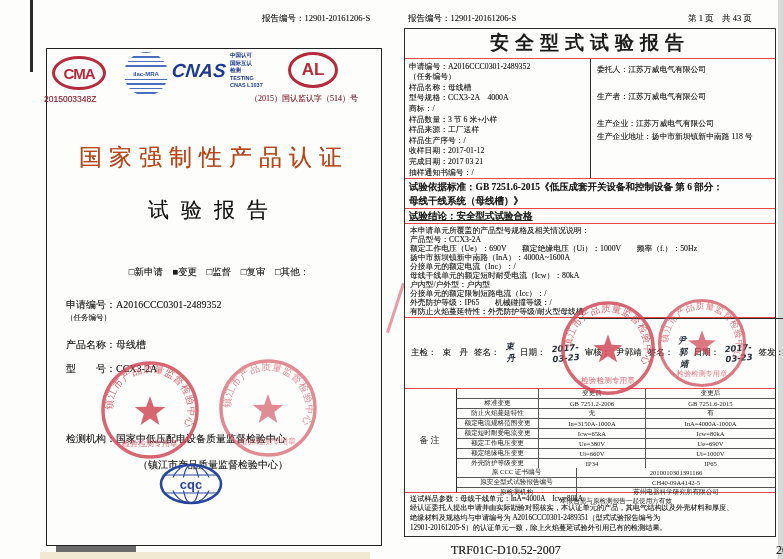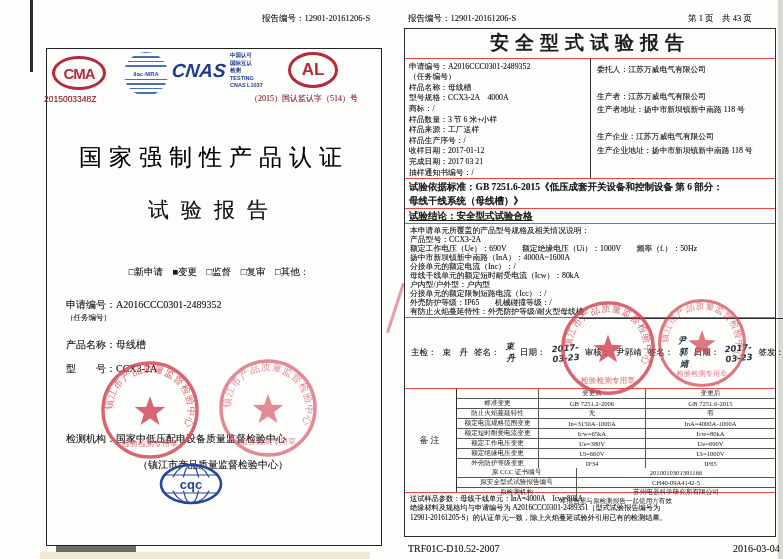--- a/index.html
+++ b/index.html
@@ -19,21 +19,21 @@
   #ilac-band { position:absolute; left:0; top:17px; width:44px; height:10px; background:#fff;
      display:flex; align-items:center; justify-content:center; font-size:6px; font-weight:bold; color:#2a4fa8;
      font-family:"Liberation Sans",sans-serif;}
   #cnas-text { left:172px; top:60px; font-size:19px; font-weight:bold; font-style:italic; color:#1d3a8e;
      transform:skewX(-6deg); font-family:"Liberation Sans",sans-serif; }
   #cnas-side { left:230px; top:52px; font-size:5.5px; line-height:7.6px; color:#1d3a8e;
      font-family:"Liberation Sans",sans-serif; font-weight:bold; white-space:pre-line; }
   #al-ring { left:288px; top:52px; width:50px; height:36px; border:3px solid #b52b3c; color:#b52b3c;
      font-size:17px; font-family:"Liberation Sans",sans-serif; }
   #al-sub { left:250px; top:93px; font-size:8px; color:#a02838; }
-  #ltitle1 { left:46px; top:142px; width:336px; text-align:center; font-size:23px; letter-spacing:7px; color:#000000; }
+  #ltitle1 { left:46px; top:142px; width:336px; text-align:center; font-size:23px; letter-spacing:7px; color:#c2410c; }
   #ltitle2 { left:46px; top:196px; width:336px; text-align:center; font-size:21px; letter-spacing:12px; color:#111; }
   #lchecks { left:46px; top:266px; width:336px; text-align:center; font-size:9.5px;padding-left:10px; }
   .lfield { left:66px; font-size:10px; }
   #lagency2 { left:138px; top:458px; font-size:10px; }
   
   #rframe { left:404px; top:28px; width:372px; height:509px; border:1.2px solid #2c2c2c;
             display:flex; flex-direction:column; font-size:8px; }
   .rrow { border-bottom:1px solid #ef4444; position:relative; }
   #r-title { height:30px; display:flex; align-items:center; justify-content:center;
      font-size:19px; font-weight:600; letter-spacing:6px; }
@@ -60,21 +60,21 @@
   #r-note-table { flex:1; display:flex; flex-direction:column; }
   .nrow { flex:1; display:flex; border-bottom:1px solid #555; }
   .nrow:last-child { border-bottom:none; }
   .ncell { display:flex; align-items:center; justify-content:center; font-size:6.6px; white-space:nowrap; overflow:hidden; }
   .nlabel { width:82px; border-right:1px solid #555; }
   .nbefore { width:107px; border-right:1px solid #555; }
   .nafter { flex:1; }
   .nmerge { flex:1; border-right:none; }
   #r-remark { height:44px; padding:2px 0 0 5px; border-bottom:none; }
   .rl { font-size:7.2px; line-height:9.8px; white-space:nowrap; }
-  .footer { font-size:10px; color:#222; }
+  .footer { font-size:12px; color:#222;margin-left:43px; }
   
   .stamp { pointer-events:none; }
   #artifact-left-edge { left:30px; top:0; width:2.5px; height:72px; background:#2b2b2b; }
   #artifact-bottom-bar { left:56px; top:545px; width:80px; height:7px; background:#6b6b6b; }
   #artifact-bottom-tint { left:40px; top:552px; width:330px; height:7px; background:#e8d9b0; opacity:.55; }
   #artifact-right-strip { left:778px; top:0; width:5px; height:559px; background:#d9d9d6; }
   #artifact-red-slash { left:394px; top:282px; width:3px; height:52px; background:#d05060; opacity:.55; transform:rotate(18deg); }
 </style>
 </head>
 <body>
@@ -170,21 +170,20 @@
           <div class="il txt">样品生产序号：/</div>
           <div class="il txt">收样日期：2017-01-12</div>
           <div class="il txt">完成日期：2017 03 21</div>
           <div class="il txt">抽样通知书编号：/</div>
         </div>
       <div id="r-info-right">
 
       <div class="ir txt">委托人：江苏万威电气有限公司</div>
           <div class="ir txt"></div>
           <div class="ir txt">生产者：江苏万威电气有限公司</div>
-          <div class="ir txt">生产者地址：扬中市新坝镇新中南路 118 号</div>
           <div class="ir txt"></div>
           <div class="ir txt">生产企业：江苏万威电气有限公司</div>
           <div class="ir txt">生产企业地址：扬中市新坝镇新中南路 118 号</div>
         </div>
     </div>
 
     <div class="rrow" id="r-standard">
       <div class="txt">试验依据标准：GB 7251.6-2015《低压成套开关设备和控制设备 第 6 部分：</div>
       <div class="txt">母线干线系统（母线槽）》</div>
     </div>
@@ -313,20 +312,21 @@
           </div>
         <div class="nrow">
           <div class="ncell nmerge">本报告需与原检测报告一起使用方有效</div>
         </div>
       </div>
     </div>
 
     <div class="rrow" id="r-remark">
 
     <div class="rl txt">送试样品参数：母线干线单元：InA=4000A　Icw=80kA</div>
+        <div class="rl txt">经认证委托人提出申请并由实际勘验对照核实，本认证单元的产品，其电气结构以及外壳材料和厚度、</div>
         <div class="rl txt">绝缘材料及规格均与申请编号为 A2016CCC0301-2489351（型式试验报告编号为</div>
         <div class="rl txt">12901-20161205-S）的认证单元一致，除上火焰蔓延试验外引用已有的检测结果。</div>
       </div>
   </div>
 
   <svg class="abs stamp" style="left:558px; top:298px; opacity:.8;" width="100" height="100" viewBox="0 0 104 104">
     <defs>
         <path id="cp3" d="M52,52 m-38,0 a38,38 0 1,1 76,0 a38,38 0 1,1 -76,0"></path>
       </defs>
     <circle cx="52" cy="52" r="47" fill="none" stroke="#cf4150" stroke-width="3.5"></circle>

